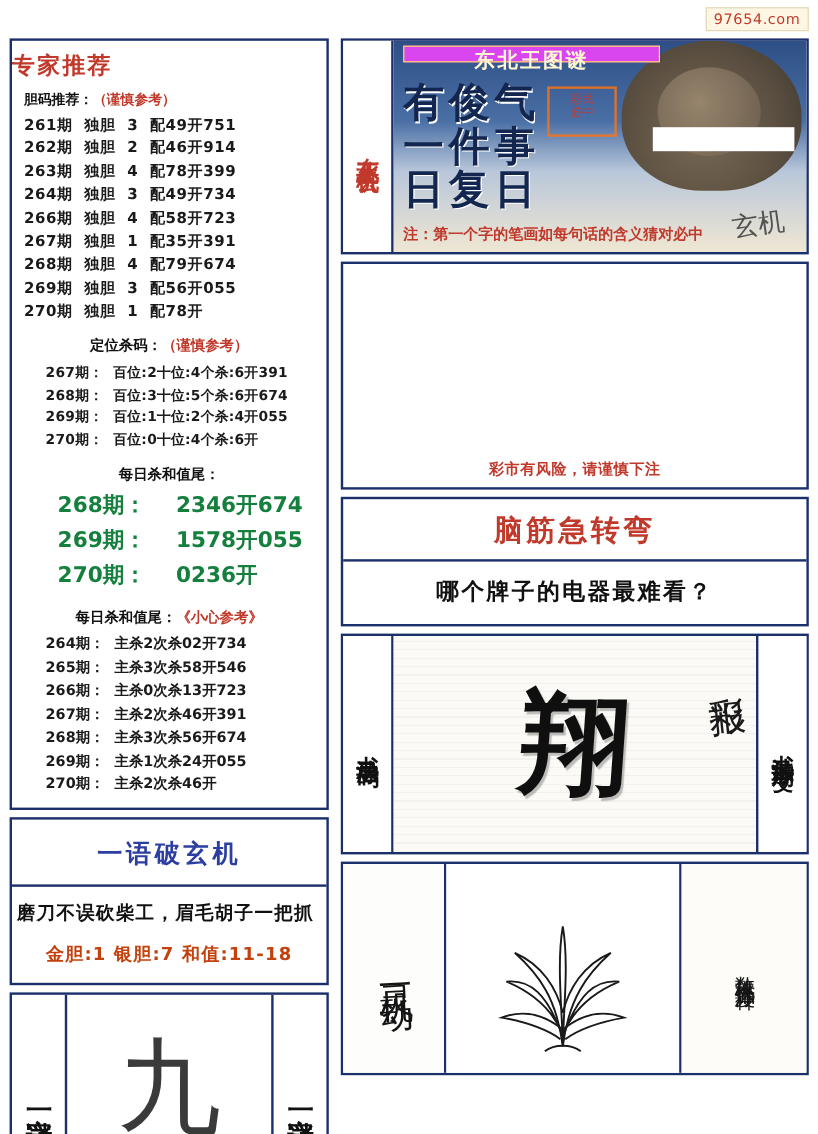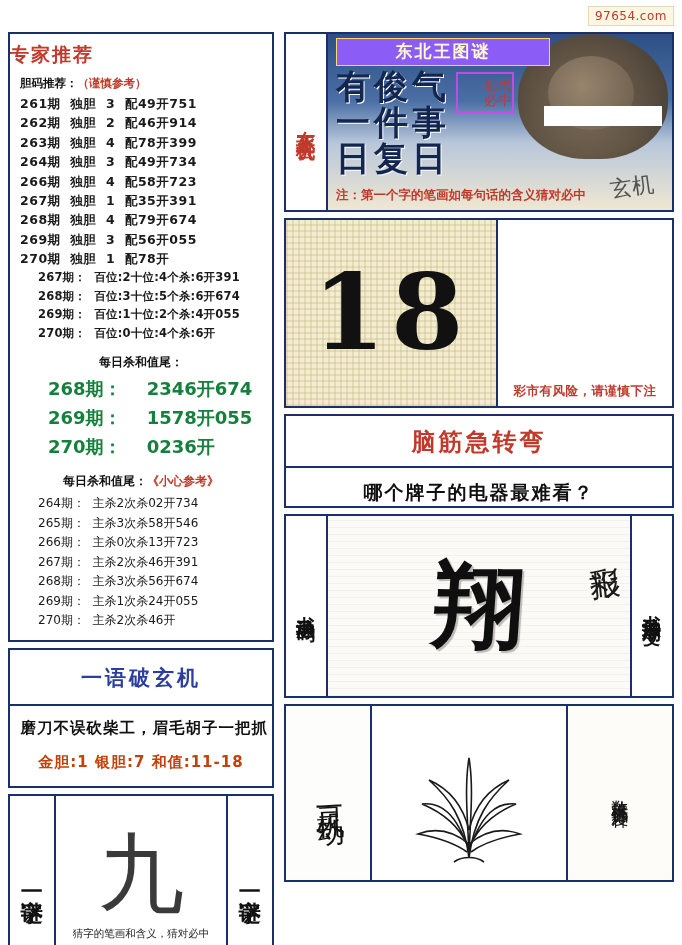--- a/index.html
+++ b/index.html
@@ -82,41 +82,41 @@
   .sum-line {
     font-size: 18px;
     font-weight: bold;
     color: #15803d;
     line-height: 1.6;
     white-space: pre;
     padding-left: 28px;
   }
   .three-line {
     font-size: 12px;
-    font-weight: normal;
+    font-weight: bold;
     color: #1a1a1a;
     line-height: 1.62;
     white-space: pre;
     padding-left: 18px;
   }
 
   
   .riddle-title {
     text-align: center;
     color: #2c3fa0;
     font-weight: bold;
     font-size: 21px;
     letter-spacing: 3px;
     padding: 14px 0 12px;
   }
   .riddle-sep {
     border-top: 2px solid #1b2f6b;
   }
   .riddle-text {
-    text-align: right;
+    text-align: left;
     font-size: 15.5px;
     font-weight: bold;
     color: #111;
     padding: 12px 4px 10px;
     letter-spacing: 1px;
   }
   .riddle-nums {
     text-align: center;
     font-size: 15px;
     font-weight: bold;
@@ -214,46 +214,46 @@
     background: radial-gradient(circle at 45% 55%, #7d6a52 0%, #5d4f3d 55%, #3d352a 100%);
     border-radius: 50% 50% 45% 45%;
     opacity: .95;
   }
   .art-a .buddha:after {
     content: ""; position: absolute; left: 30px; top: 22px;
     width: 86px; height: 74px; border-radius: 50%;
     background: radial-gradient(circle at 40% 40%, #9c876a, #6a5947);
   }
   .art-a .banner {
-    position: absolute; left: 8px; top: 4px; width: 214px; height: 28px;
-    background: #8b5cf6;
+    position: absolute; left: 8px; top: 4px; width: 214px; height: 14px;
+    background: #d946ef;
     border: 1px solid #ffd76a;
     color: #fff8d0;
     font-size: 17px; font-weight: bold;
     text-align: center; line-height: 24px;
     letter-spacing: 2px;
   }
   .art-a .bigchars {
     position: absolute; left: 8px; top: 34px;
     width: 226px;
     color: #12264f;
     font-family: "DejaVu Serif", "Liberation Serif", serif;
     font-weight: bold;
     font-size: 34px;
     line-height: 1.06;
     letter-spacing: 4px;
     text-shadow: 1px 1px 0 #ffffff;
   }
   .art-a .stampbox {
     position: absolute; left: 128px; top: 38px;
     width: 58px; height: 42px;
-    border: 2px solid #d946ef;
+    border: 2px solid #f97316;
     color: #d0342c;
-    font-size: 14px;
-    text-align: right;
+    font-size: 10px;
+    text-align: center;
     line-height: 1.1;
     padding-top: 4px;
     opacity: .85;
   }
   .art-a .whitebar {
     position: absolute; right: 10px; top: 72px; width: 118px; height: 20px;
     background: #fff;
   }
   .art-a .note-red {
     position: absolute; left: 8px; bottom: 6px;
@@ -309,21 +309,21 @@
     font-size: 12.5px;
     font-weight: bold;
     letter-spacing: .5px;
     text-align: center;
   }
 
   
   .teaser {
     border: 2px solid #1b2f6b;
     margin-bottom: 6px;
-    padding: 10px 6px 0;
+    padding: 10px 6px 14px;
     text-align: center;
   }
   .teaser-title {
     color: #c0392b;
     font-size: 24px;
     font-weight: bold;
     letter-spacing: 3px;
     padding-bottom: 8px;
     border-bottom: 2px solid #1b2f6b;
     margin: 0 -6px 12px;
@@ -435,20 +435,23 @@
         <div class="rec-line">261期  独胆  3  配49开751</div>
         <div class="rec-line">262期  独胆  2  配46开914</div>
         <div class="rec-line">263期  独胆  4  配78开399</div>
         <div class="rec-line">264期  独胆  3  配49开734</div>
         <div class="rec-line">266期  独胆  4  配58开723</div>
         <div class="rec-line">267期  独胆  1  配35开391</div>
         <div class="rec-line">268期  独胆  4  配79开674</div>
         <div class="rec-line">269期  独胆  3  配56开055</div>
         <div class="rec-line">270期  独胆  1  配78开</div>
 
+        <div class="center-head">
+          <span>定位杀码：</span><span class="note">（谨慎参考）</span>
+        </div>
         <div class="kill-line">267期：  百位:2十位:4个杀:6开391</div>
         <div class="kill-line">268期：  百位:3十位:5个杀:6开674</div>
         <div class="kill-line">269期：  百位:1十位:2个杀:4开055</div>
         <div class="kill-line">270期：  百位:0十位:4个杀:6开</div>
 
         <div class="center-head">每日杀和值尾：</div>
         <div class="sum-line">268期：    2346开674</div>
         <div class="sum-line">269期：    1578开055</div>
         <div class="sum-line">270期：    0236开</div>
 
@@ -501,23 +504,20 @@
 一件事
 日复日</div>
         <div class="stampbox" style="white-space:pre-line">彩民
 必中</div>
         <div class="note-red">注：第一个字的笔画如每句话的含义猜对必中</div>
         <div class="sig">玄机</div>
       </div>
     </div>
 
     <div class="num-row">
-      <div class="num-left">
-        <div class="digits">18</div>
-      </div>
       <div class="num-right">
         <div class="warn">彩市有风险，请谨慎下注</div>
       </div>
     </div>
 
     <div class="teaser">
       <div class="teaser-title">脑筋急转弯</div>
       <div class="teaser-q">哪个牌子的电器最难看？</div>
     </div>
 

